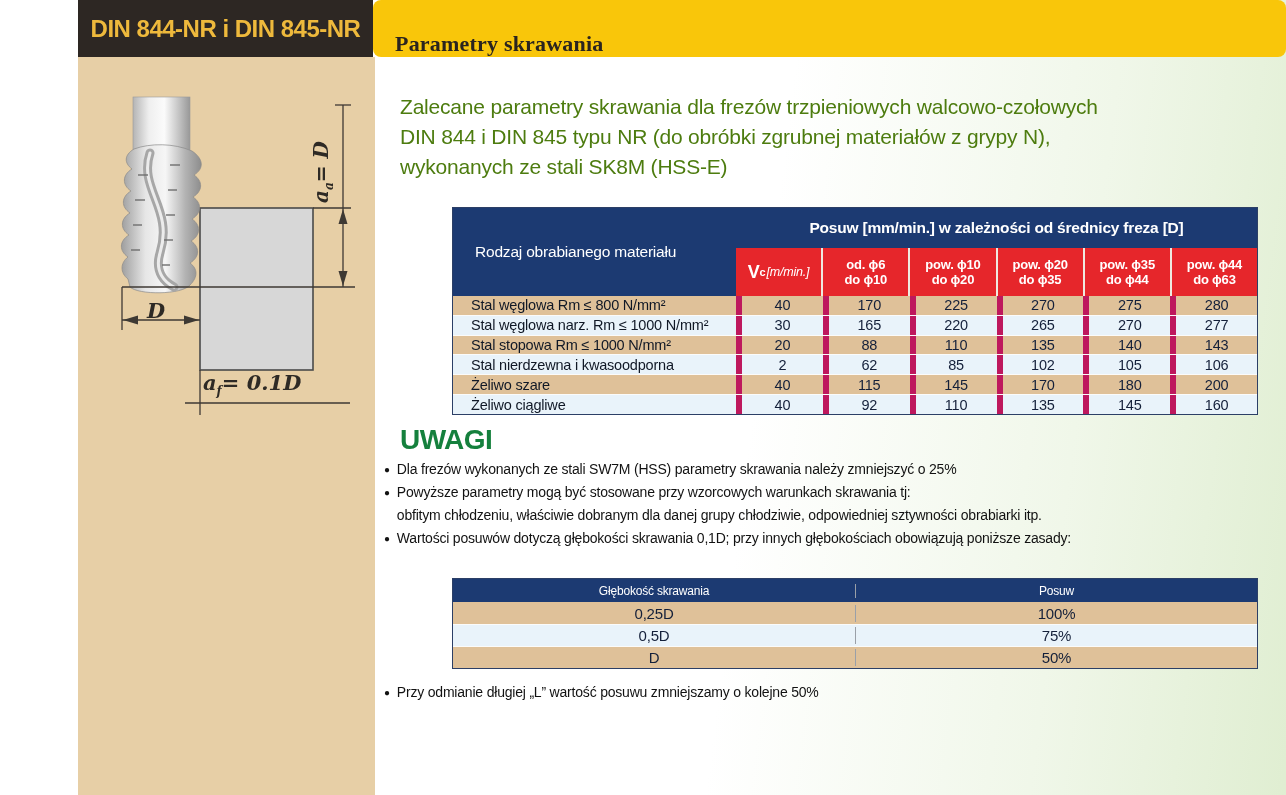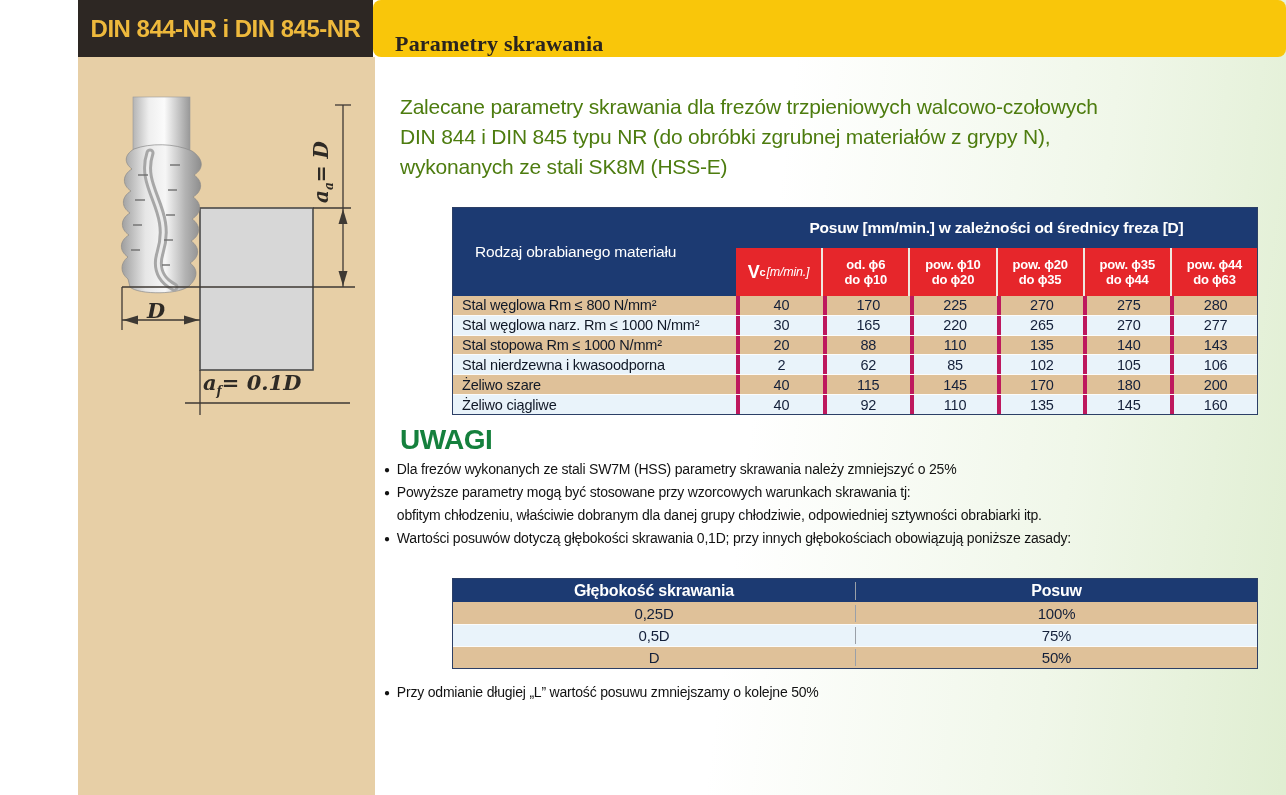--- a/index.html
+++ b/index.html
@@ -79,43 +79,43 @@
   .vc-unit { font-size:12.5px; font-style:italic; margin-left:1px; }
   .mt-body { display:flex; flex-direction:column; height:118px; }
   .mrow { flex:1; display:grid; grid-template-columns:283px repeat(6,1fr); }
   .mrow:nth-child(odd) { background:#dfc199; }
   .mrow:nth-child(even) { background:#e9f3fa; }
   .mrow + .mrow { border-top:1.5px solid #fbfbfa; }
   .mcell {
     display:flex; align-items:center; justify-content:center;
     font-size:14.5px; color:#14203a;
   }
-  .mcell + .mcell { border-left:4px solid #be185d; }
-  .mcell.mlabel { justify-content:flex-start; padding-left:9px; color:#101826; }
+  .mcell + .mcell { border-left:6px solid #be185d; }
+  .mcell.mlabel { justify-content:flex-start; padding-left:18px; color:#101826; }
   
   .uwagi-title {
     position:absolute; left:400px; top:424px; font-size:28px; font-weight:bold;
     color:#15803d; letter-spacing:-0.5px;
   }
   .bullets { position:absolute; display:flex; flex-direction:column; }
   .uwagi-list { left:384px; top:458px; width:880px; }
   .footer-list { left:384px; top:681px; width:880px;gap:31px; }
   .bullet-line { display:flex; font-size:14px; color:#121212; line-height:23px; }
   .bullet-line::before {
     content:"●"; font-size:10px; line-height:23px; margin-right:7px; color:#121212;
   }
   .bullet-text { white-space:pre-line; }
   
   .depth-table {
     position:absolute; left:452px; top:578px; width:806px;
     border:1.5px solid #2c3f66; background:#fff;
   }
   .dt-header {
     display:grid; grid-template-columns:1fr 1fr; background:#1c3a72; color:#fff;
-    height:23px; font-size:16px; font-weight:bold; align-items:center; text-align:center;
+    height:23px; font-size:12px; font-weight:normal; align-items:center; text-align:center;
   }
   .dt-body { display:flex; flex-direction:column; }
   .drow {
     display:grid; grid-template-columns:1fr 1fr; height:22px;
     align-items:center; text-align:center; font-size:15px; color:#14203a;
   }
   .drow:nth-child(odd) { background:#dfc199; }
   .drow:nth-child(even) { background:#e9f3fa; }
   .drow + .drow { border-top:1.5px solid #fbfbfa; }
   .dcell + .dcell { border-left:1px solid #9aa0a8; }

